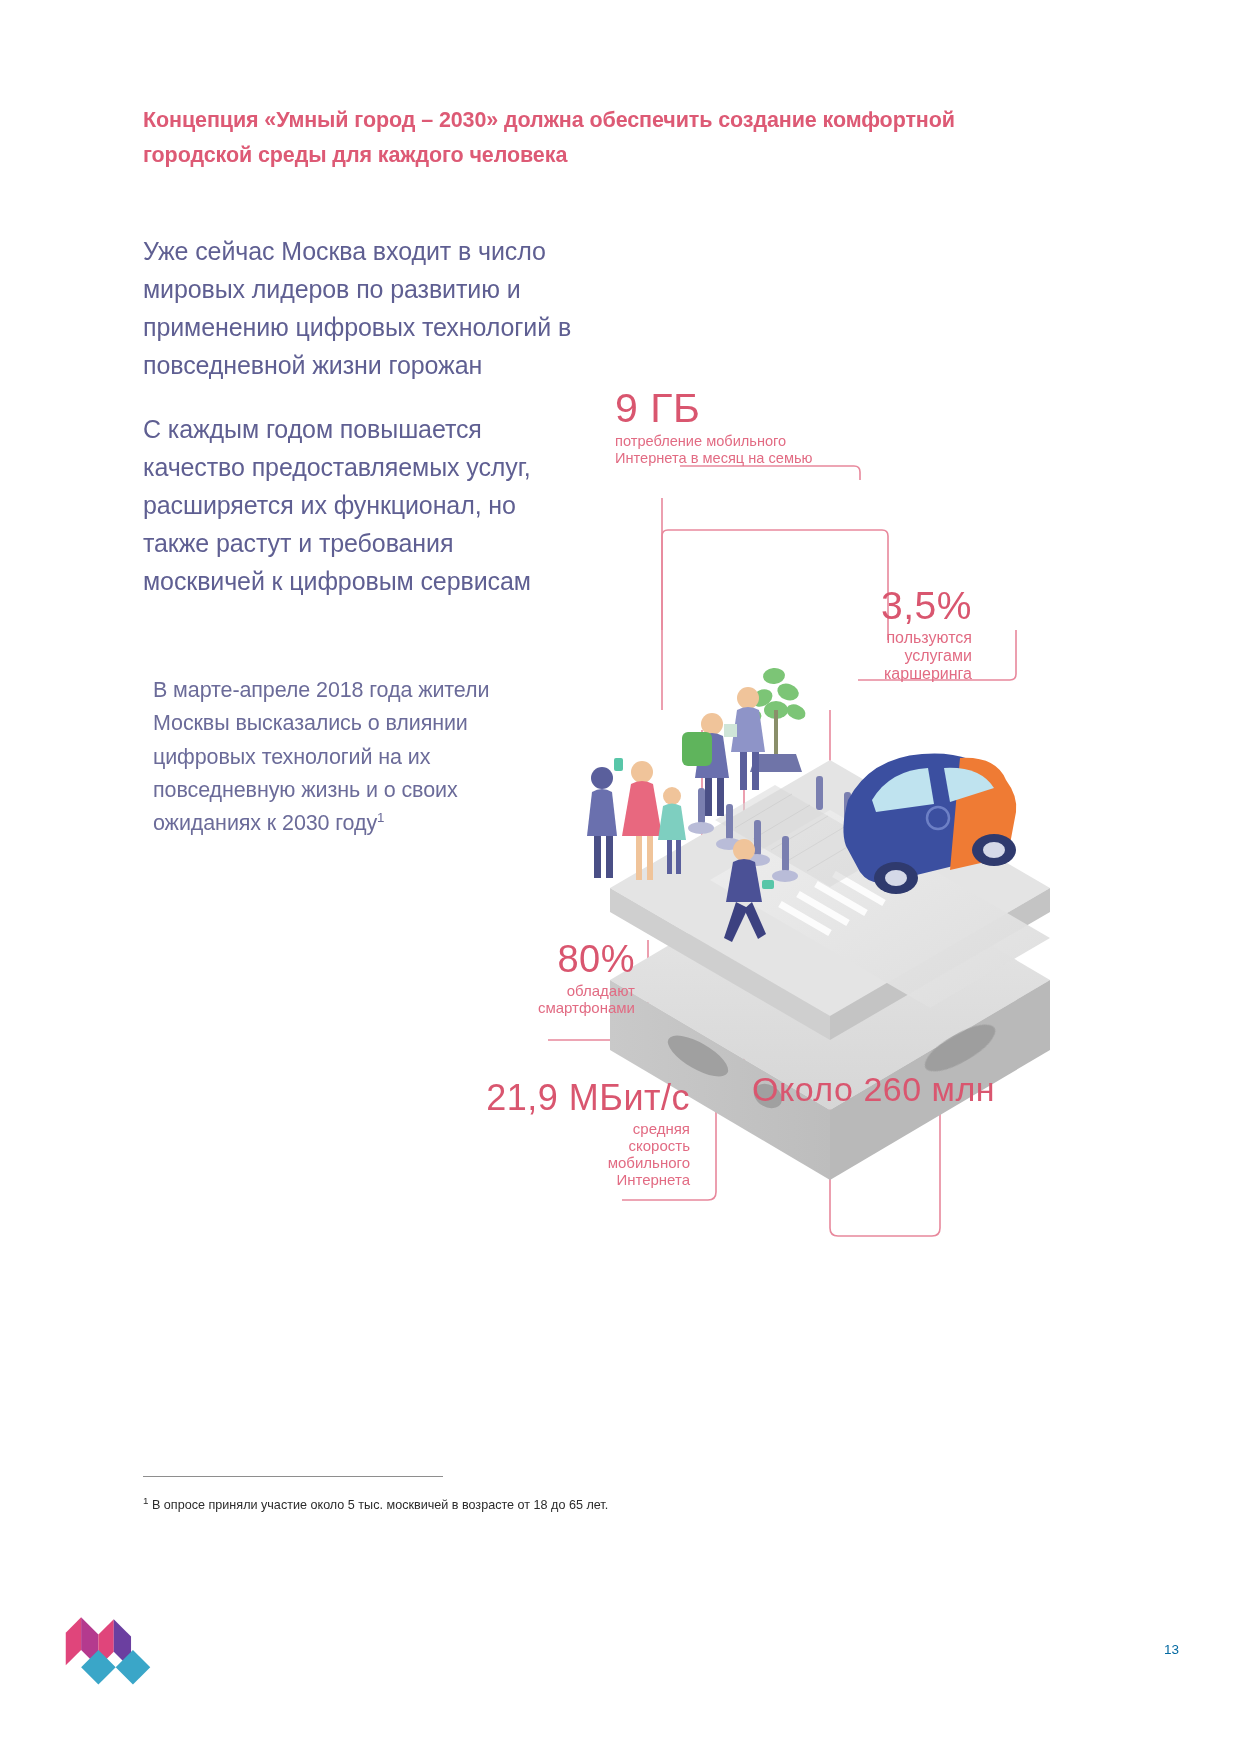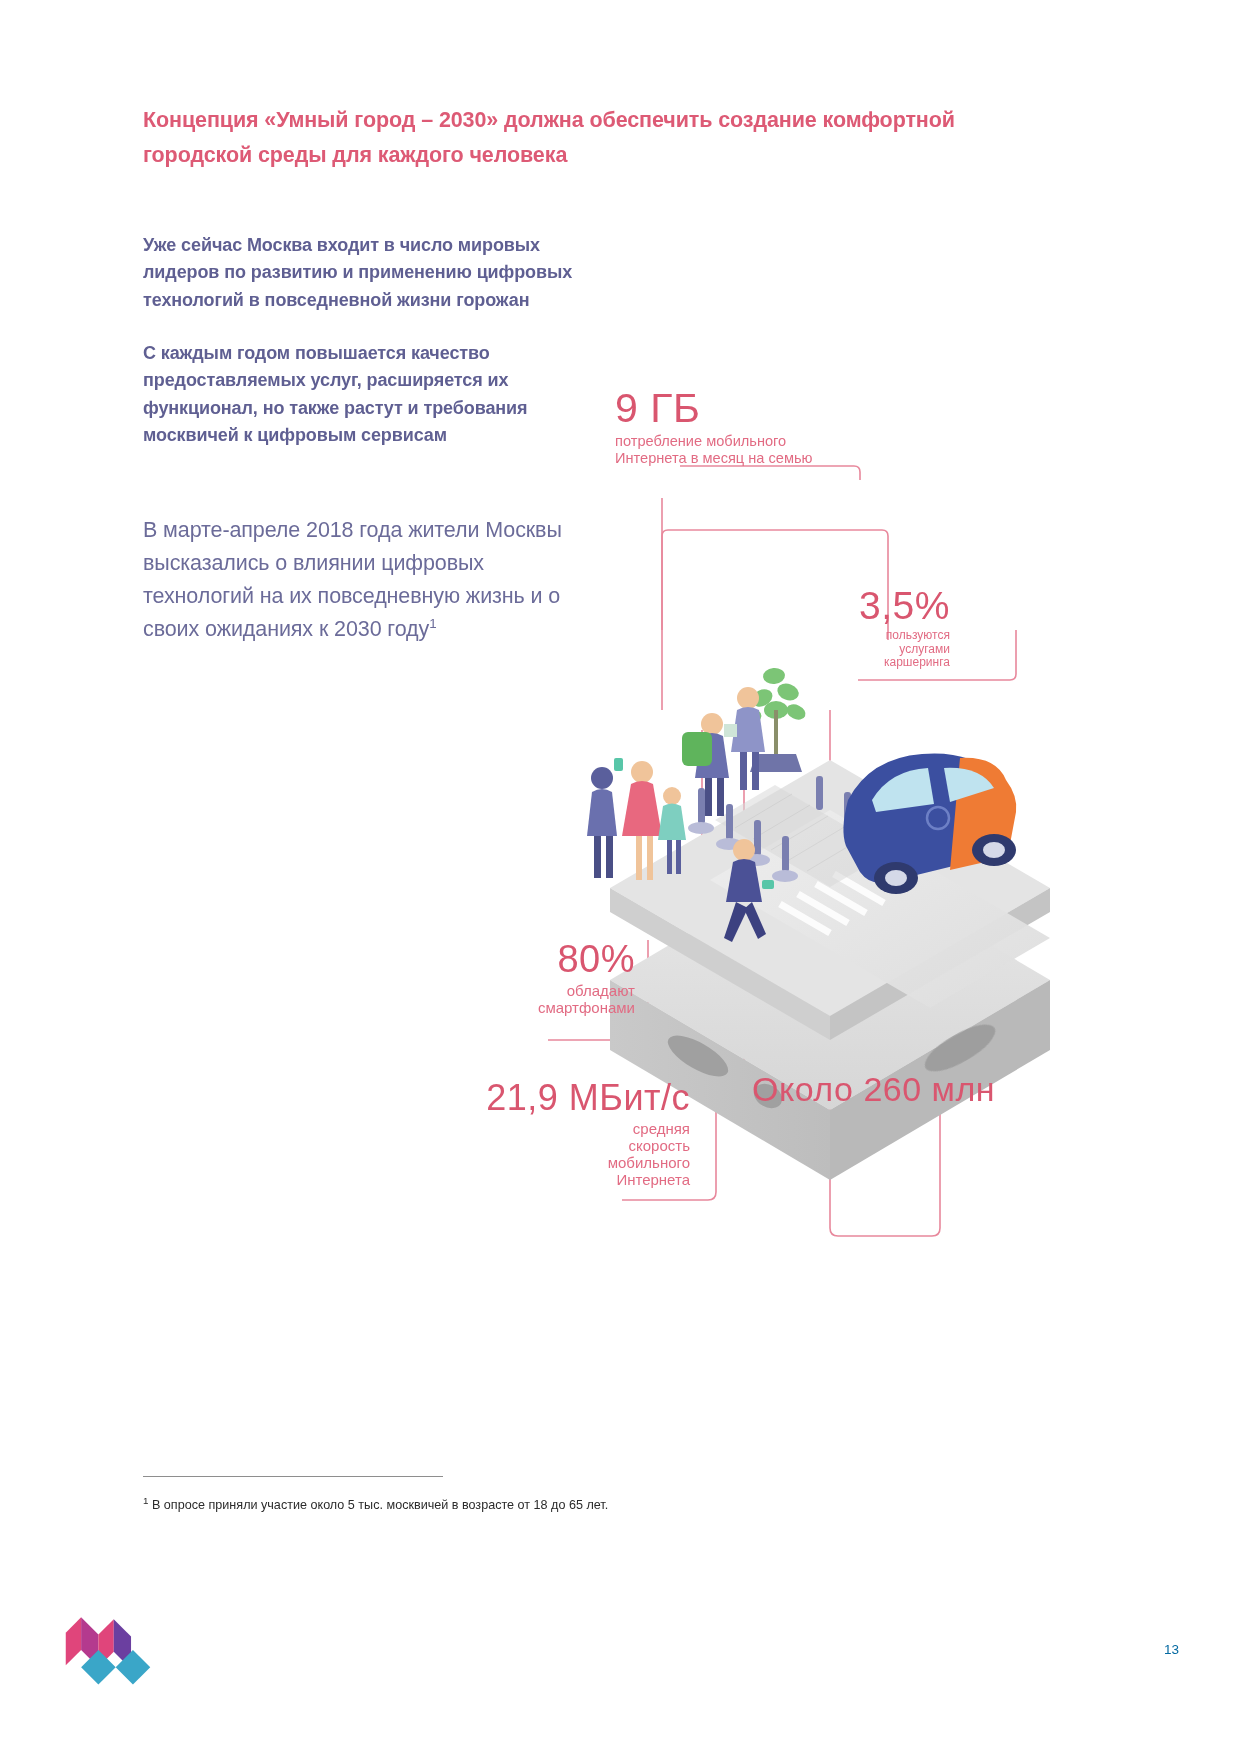--- a/index.html
+++ b/index.html
@@ -15,26 +15,26 @@
   
   .heading {
     position:absolute; left:143px; top:103px; width:830px;
     font-size:21.5px; font-weight:bold; line-height:1.65;
     color:#dd5a75; letter-spacing:-0.1px;
   }
 
   
   .col-left { position:absolute; left:143px; top:232px; width:430px; }
   .para-bold {
-    font-size:18px; line-height:1.52; font-weight:bold;
+    font-size:25px; line-height:1.52; font-weight:normal;
     color:#5f5f92; margin:0 0 26px 0; letter-spacing:-0.1px;
   }
   .para-reg {
     font-size:21.5px; line-height:1.55; font-weight:normal;
-    color:#6b6b99; margin:0; letter-spacing:-0.1px;
+    color:#6b6b99; margin:10px; letter-spacing:-0.1px;
   }
   .para-reg sup { font-size:0.62em; vertical-align:super; }
   .spacer-para { height:38px; }
 
   
   .info { position:absolute; left:530px; top:380px; width:620px; height:880px; }
   .info svg { position:absolute; left:0; top:0; }
 
   .stat { position:absolute; color:#dd5a75; }
   .stat .num {
@@ -50,21 +50,21 @@
   #stat-9gb      { left:85px; top:8px;   }
   #stat-9gb .num { font-size:41px; }
   #stat-9gb .cap { font-size:14.6px; }
 
   #stat-65       { left:134px; top:116px; }
   #stat-65 .num  { font-size:39px; }
   #stat-65 .cap  { font-size:15px; }
 
   #stat-35       { left:325px; top:198px; text-align:right; }
   #stat-35 .num  { font-size:39px;margin-top:8px; }
-  #stat-35 .cap  { font-size:12px;margin-left:29px; }
+  #stat-35 .cap  { font-size:16px;margin-left:29px; }
 
   #stat-80       { left:-35px; top:560px; text-align:right; width:140px;}
   #stat-80 .num  { font-size:38px; }
   #stat-80 .cap  { font-size:15px; }
 
   #stat-219      { left:-80px; top:700px; text-align:right; width:240px;}
   #stat-219 .num { font-size:36px; }
   #stat-219 .cap { font-size:15px; }
 
   #stat-260      { left:222px; top:692px; }

